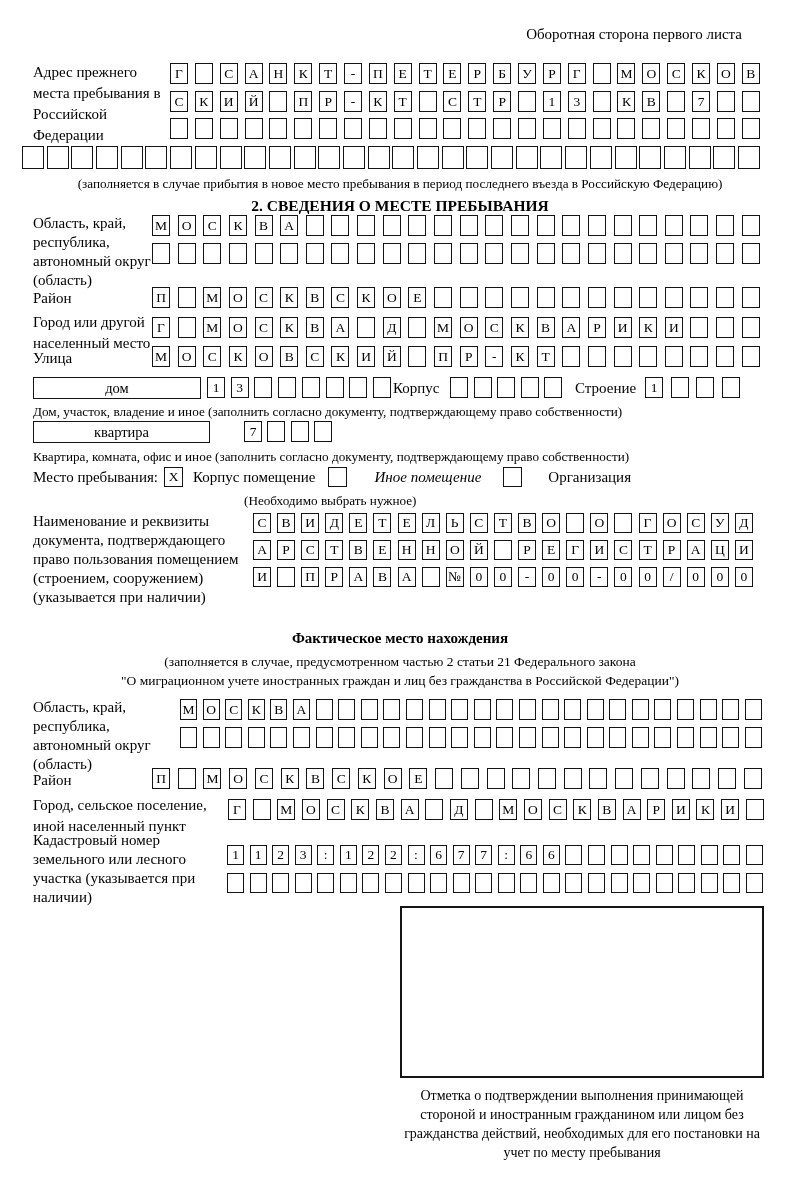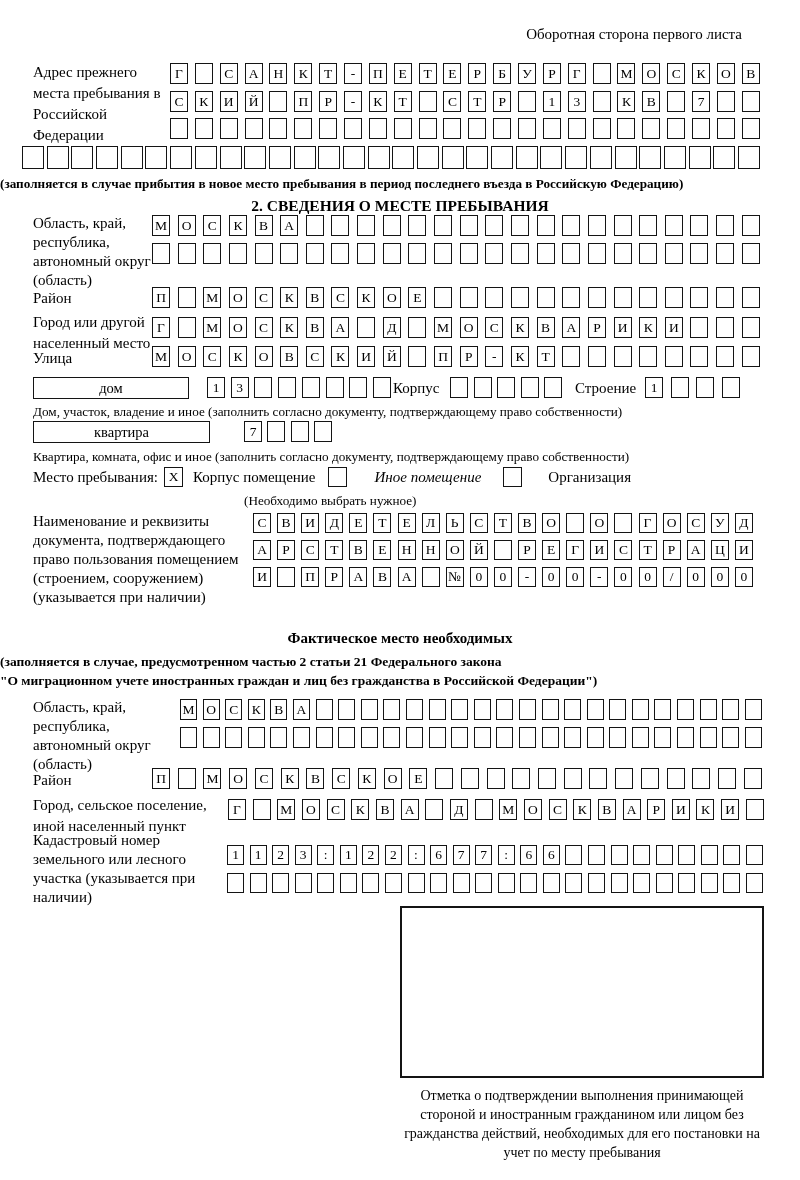--- a/index.html
+++ b/index.html
@@ -3,21 +3,21 @@
 <meta charset="utf-8">
 <style>
   html,body{margin:0;padding:0;background:#e8e8e8;}
   .page{
     position:relative;width:800px;height:1180px;margin:0 auto;background:#ffffff;
     color:#000;font-family:"Liberation Serif","DejaVu Serif",serif;overflow:hidden;
   }
   .lbl{position:absolute;font-size:15px;line-height:21px;}
   .lbl-tight{line-height:19px;}
   .note{position:absolute;font-size:13.2px;white-space:nowrap;}
-  .center{left:0;width:800px;text-align:left;font-weight:bold;}
+  .center{left:0;width:800px;text-align:center;}
   .title{position:absolute;left:0;width:800px;text-align:center;font-weight:bold;font-size:15.5px;}
   .cells{position:absolute;display:flex;justify-content:space-between;}
   .cell{
     box-sizing:border-box;flex:0 0 auto;width:18px;height:21px;border:1.7px solid #141414;
     display:flex;align-items:center;justify-content:center;font-size:13.5px;background:#fff;
   }
   .c-big .cell{width:22px;height:23px;}
   .c-doc .cell{width:18px;height:20px;}
   .c-sm .cell{width:17px;height:21px;}
   .c-cad .cell{width:17px;height:20px;}
@@ -287,21 +287,21 @@
       <span class="cell"></span>
       <span class="cell"></span>
       <span class="cell"></span>
       <span class="cell"></span>
       <span class="cell"></span>
       <span class="cell"></span>
       <span class="cell"></span>
       <span class="cell"></span>
     </div>
 
-  <div class="widebox" style="left:33px; top:377px; width:156px;">дом</div>
+  <div class="widebox" style="left:33px; top:377px; width:168px;">дом</div>
   <div class="cells" style="left:207px; top:377px; width:184px;">
       <span class="cell">1</span>
       <span class="cell">3</span>
       <span class="cell"></span>
       <span class="cell"></span>
       <span class="cell"></span>
       <span class="cell"></span>
       <span class="cell"></span>
       <span class="cell"></span>
     </div>
@@ -406,21 +406,21 @@
       <span class="cell">0</span>
       <span class="cell">-</span>
       <span class="cell">0</span>
       <span class="cell">0</span>
       <span class="cell">/</span>
       <span class="cell">0</span>
       <span class="cell">0</span>
       <span class="cell">0</span>
     </div>
 
-  <div class="title" style="top:630px; font-size:15px;">Фактическое место необходимых</div>
+  <div class="title" style="top:630px; font-size:15px;">Фактическое место нахождения</div>
   <div class="note center" style="top:654px; font-size:13.5px;">(заполняется в случае, предусмотренном частью 2 статьи 21 Федерального закона</div>
   <div class="note center" style="top:673px; font-size:13.5px;">"О миграционном учете иностранных граждан и лиц без гражданства в Российской Федерации")</div>
 
   <div class="lbl lbl-tight" style="left:33px; top:698px; width:150px;">Область, край, республика, автономный округ (область)</div>
   <div class="cells c-sm" style="left:180px; top:699px; width:582px;">
       <span class="cell">М</span>
       <span class="cell">О</span>
       <span class="cell">С</span>
       <span class="cell">К</span>
       <span class="cell">В</span>

